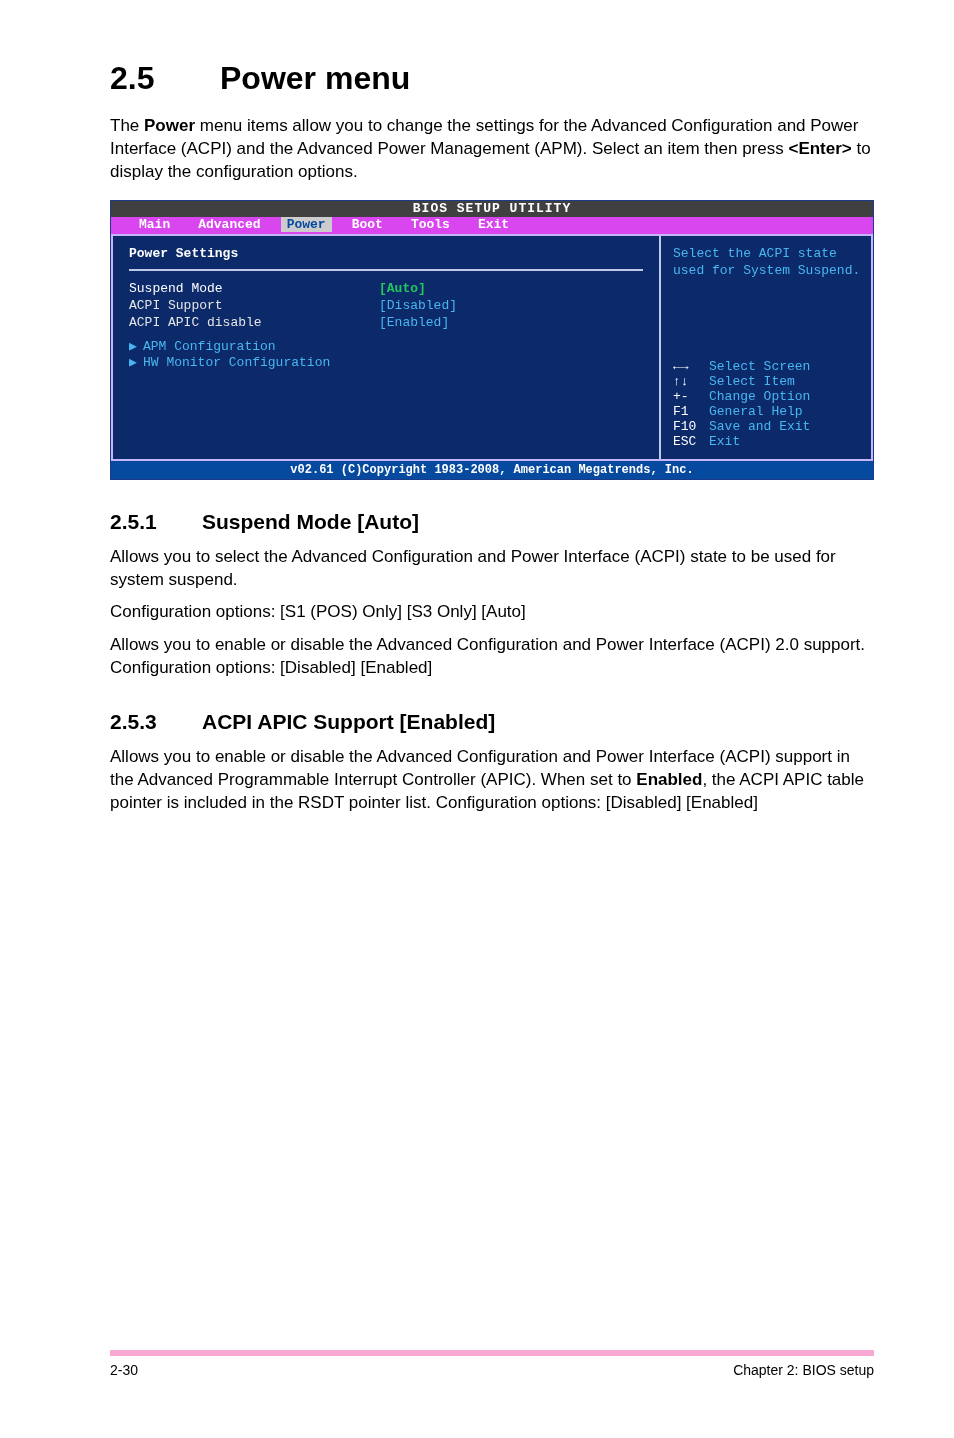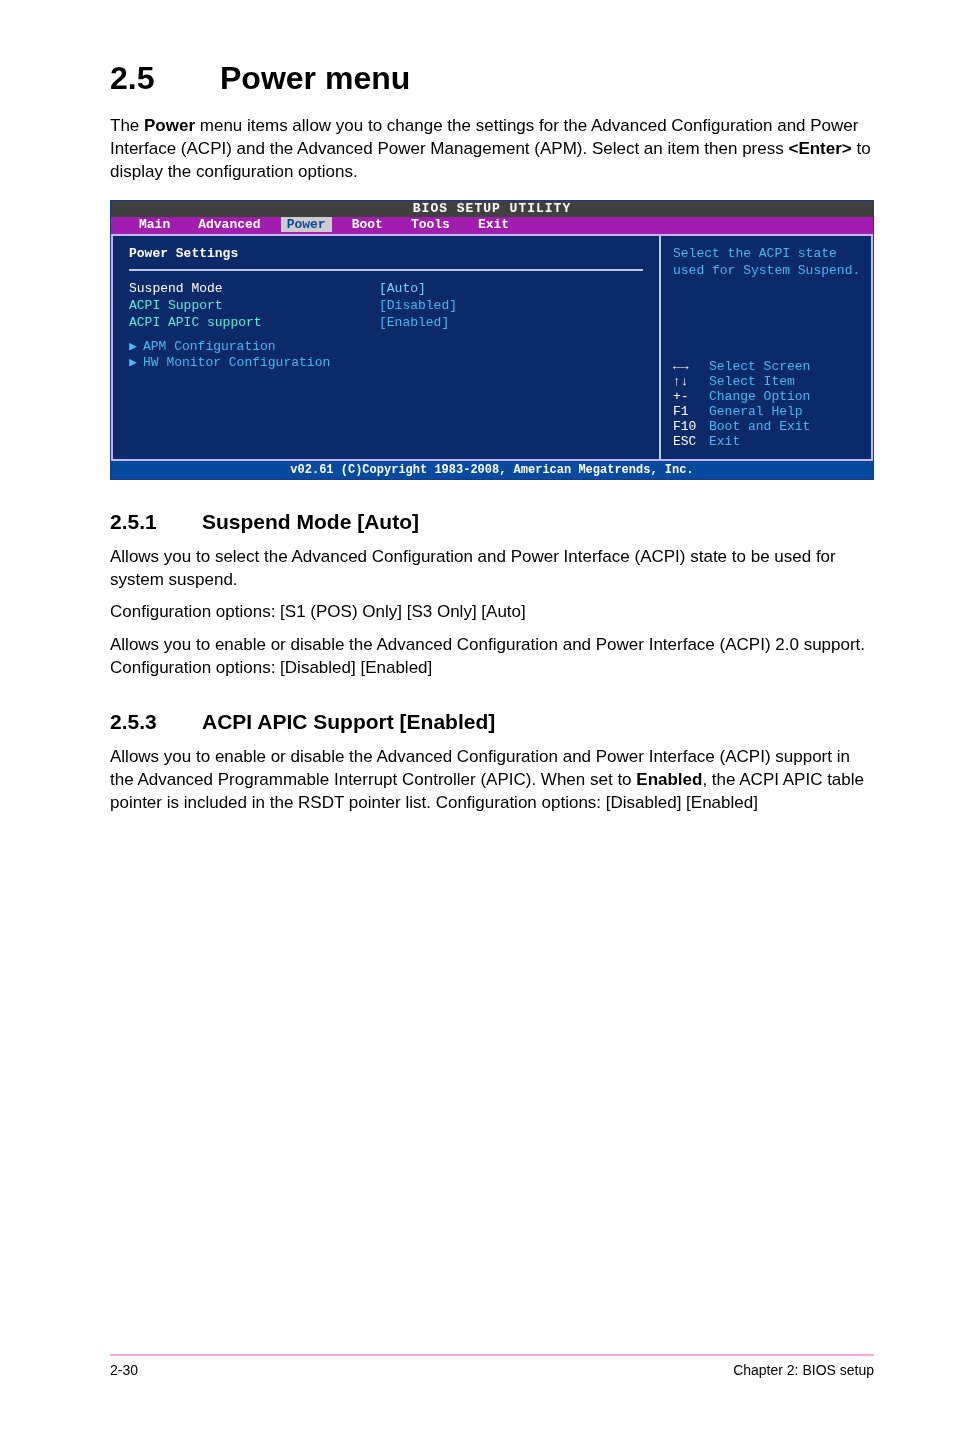--- a/index.html
+++ b/index.html
@@ -37,21 +37,21 @@
     }
     .bios-header {
       background: #404040;
       color: #fff;
       text-align: center;
       font-weight: bold;
       padding: 0 0 1px 0;
       letter-spacing: 1px;
     }
     .bios-tabs {
-      background: #a21caf;
+      background: #d946ef;
       display: flex;
       padding: 0 14px 2px 14px;
       color: #fff;
       gap: 0;
     }
     .bios-tab {
       padding: 0 14px;
       font-weight: bold;
     }
     .bios-tab.active {
@@ -68,24 +68,24 @@
     }
     .bios-left {
       flex: 1;
       padding: 10px 16px 70px 16px;
       border-right: 2px solid #bfc8e6;
       color: #fff;
     }
     .bios-left .settings-title { color: #fff; font-weight: bold; }
     .bios-left .hr { border-bottom: 2px solid #bfc8e6; margin: 8px 0 10px 0; }
     .setting-row { display: flex; margin-bottom: 2px; align-items: center; }
-    .setting-label { width: 250px; color: #5eead4; }
+    .setting-label { width: 250px; color: #e5e5e5; }
     .setting-label.selected { color: #fff; }
     .setting-value { color: #48b6f0; }
-    .setting-value.selected { color: #7dd3fc; }
+    .setting-value.selected { color: #22c55e; font-weight: bold; }
     .sub-item { color: #48b6f0; margin-top: 8px; }
     .sub-item .arrow { display:inline-block; width:14px; }
     .bios-right {
       width: 210px;
       padding: 10px 10px 10px 12px;
       color: #48b6f0;
       display: flex;
       flex-direction: column;
       justify-content: space-between;
       gap: 39px;
@@ -115,21 +115,21 @@
       font-size: 17px;
       line-height: 1.35;
       margin-bottom: 10px;
     }
 
     .page-footer {
       position: absolute;
       bottom: 60px;
       left: 110px;
       right: 80px;
-      border-top: 2px solid #f9a8d4;
+      border-top: 6px solid #f9a8d4;
       padding-top: 6px;
       display: flex;
       justify-content: space-between;
       font-size: 14px;
     }
   </style>
 </head>
 <body>
 
 <div class="page">
@@ -159,21 +159,21 @@
         <div class="hr"></div>
         <div class="setting-row">
           <span class="setting-label selected">Suspend Mode</span>
           <span class="setting-value selected">[Auto]</span>
         </div>
         <div class="setting-row">
           <span class="setting-label">ACPI Support</span>
           <span class="setting-value">[Disabled]</span>
         </div>
         <div class="setting-row">
-          <span class="setting-label">ACPI APIC support</span>
+          <span class="setting-label">ACPI APIC disable</span>
           <span class="setting-value">[Enabled]</span>
         </div>
         <div class="sub-item"><span class="arrow">▶</span><span>APM Configuration</span></div>
         <div class="sub-item" style="margin-top:0"><span class="arrow">▶</span><span>HW Monitor Configuration</span></div>
       </div>
       <div class="bios-right">
         <div class="help-text">Select the ACPI state used for System Suspend.</div>
         <div class="nav-help">
           <div class="nav-row">
               <span class="nav-key">←→</span>
@@ -186,21 +186,21 @@
           <div class="nav-row">
               <span class="nav-key">+-</span>
               <span class="nav-desc">Change Option</span>
             </div>
           <div class="nav-row">
               <span class="nav-key">F1</span>
               <span class="nav-desc">General Help</span>
             </div>
           <div class="nav-row">
               <span class="nav-key">F10</span>
-              <span class="nav-desc">Boot and Exit</span>
+              <span class="nav-desc">Save and Exit</span>
             </div>
           <div class="nav-row">
               <span class="nav-key">ESC</span>
               <span class="nav-desc">Exit</span>
             </div>
         </div>
       </div>
     </div>
     <div class="bios-footer">v02.61 (C)Copyright 1983-2008, American Megatrends, Inc.</div>
   </div>

